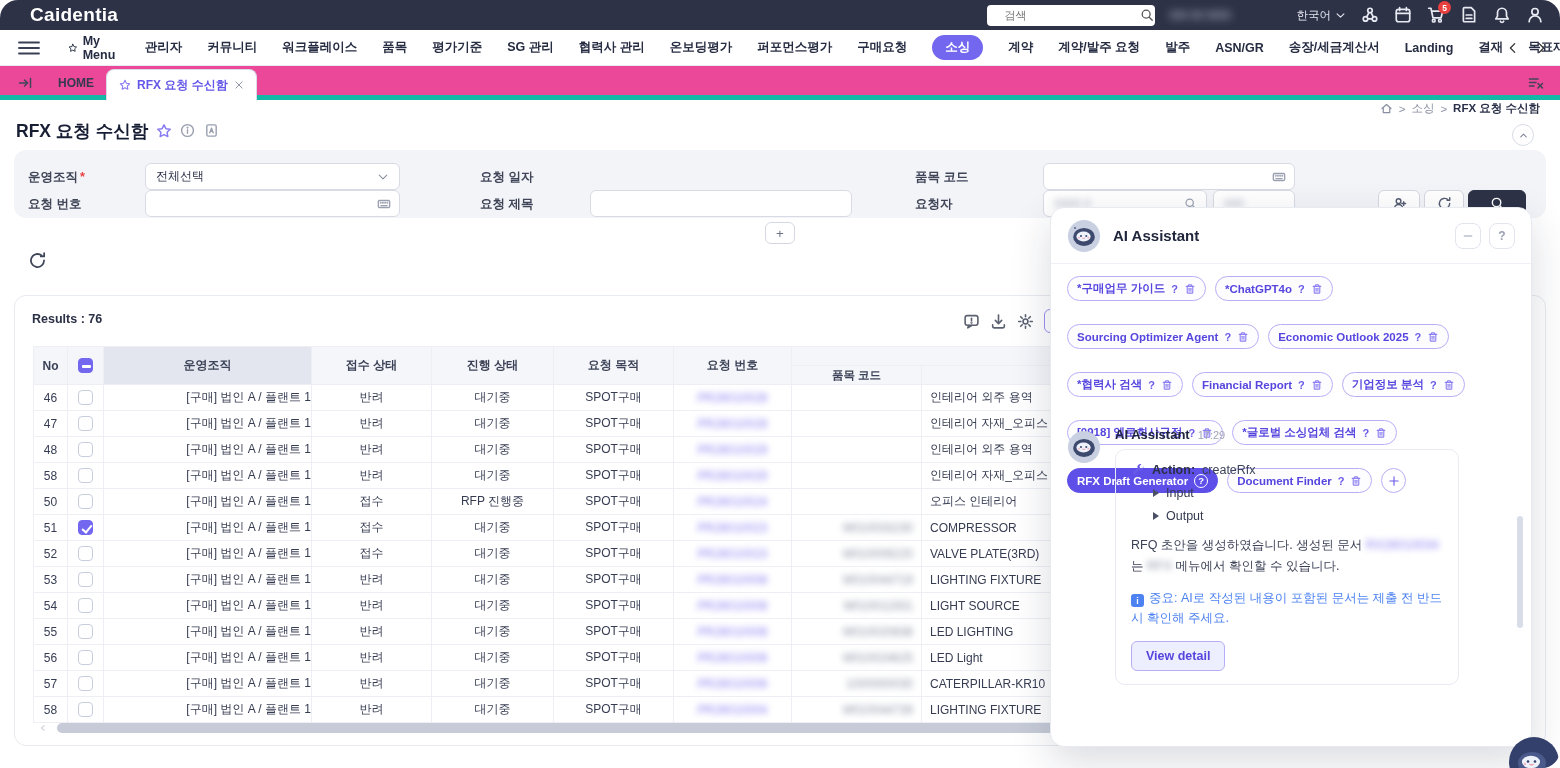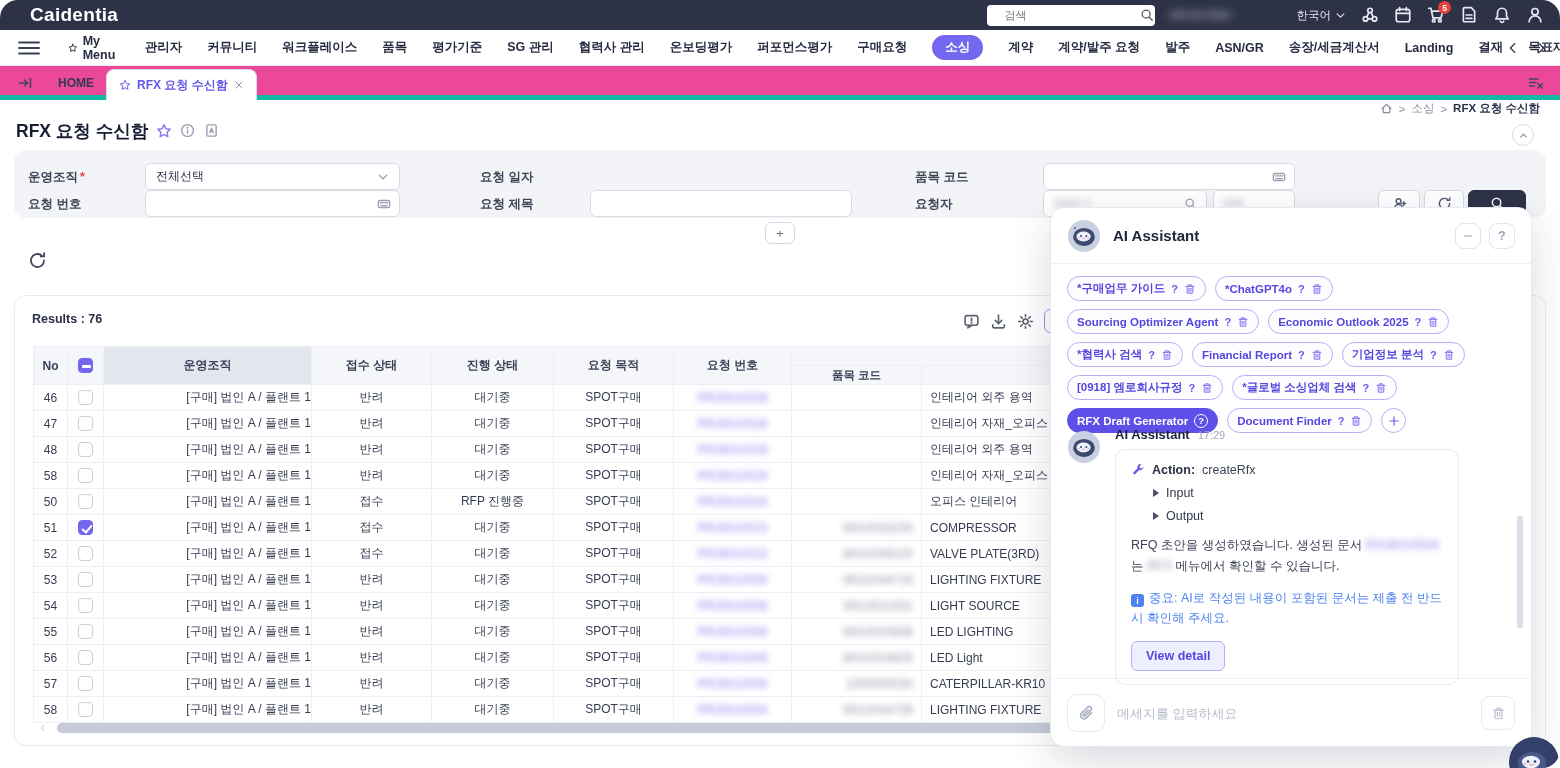--- a/index.html
+++ b/index.html
@@ -103,21 +103,21 @@
   .hscroll .arrow { position:absolute; left:6px; top:1px; width:8px; height:8px; color:#9aa0b0; }
 
   
   .ai-panel { position:absolute; left:1050px; top:207px; width:482px; height:540px; background:#fff; border:1px solid #e9eaf0; border-radius:14px; box-shadow:0 14px 40px rgba(25,30,60,.16); z-index:50; }
   .ai-header { position:absolute; left:0; top:0; width:100%; height:56px; border-bottom:1px solid #eef0f5; }
   .ai-avatar { position:absolute; left:16px; top:11px; width:34px; height:34px; }
   .ai-title { position:absolute; left:62px; top:19px; font-size:15px; font-weight:bold; color:#20263c; }
   .ai-hbtn { position:absolute; top:15px; width:26px; height:26px; border:1px solid #e2e4ee; border-radius:8px; background:#fff; color:#9aa0b4; display:flex; align-items:center; justify-content:center; cursor:pointer; font-size:12px; font-weight:bold; }
   .ai-hbtn.min { right:50px; }
   .ai-hbtn.help { right:16px; }
-  .chips { position:absolute; left:16px; top:68px; width:452px; display:flex; flex-wrap:wrap; gap:8px 9px; }
+  .chips { position:absolute; left:16px; top:68px; width:452px; display:flex; flex-wrap:wrap; gap:23px 9px; }
   .chip { display:inline-flex; align-items:center; gap:6px; height:25px; border:1.4px solid #b9aef6; border-radius:13px; padding:0 9px; background:#fdfdff; color:#5646de; font-size:11.5px; font-weight:bold; cursor:pointer; white-space:nowrap; }
   .chip .q { color:#6a5ae8; font-weight:bold; font-size:11px; }
   .chip .tr { width:12px; height:12px; color:#8d80f2; }
   .chip.active { background:#5d4fe8; border-color:#5d4fe8; color:#fff; }
   .chip.active .q { width:14px; height:14px; border:1.3px solid #fff; border-radius:50%; color:#fff; font-size:9.5px; display:flex; align-items:center; justify-content:center; }
   .chip-add { width:25px; height:25px; border:1.4px solid #b9aef6; border-radius:50%; background:#fff; color:#6a5ae8; display:flex; align-items:center; justify-content:center; cursor:pointer; }
   .msg-avatar { position:absolute; left:16px; top:222px; width:34px; height:34px; }
   .msg-head { position:absolute; left:64px; top:219px; display:flex; align-items:baseline; gap:8px; }
   .msg-sender { font-size:13px; font-weight:bold; color:#20263c; }
   .msg-time { font-size:11px; color:#a0a6b6; }
@@ -841,37 +841,20 @@
       </div>
       <div class="msg-body">
         <span>RFQ 초안을 생성하였습니다. 생성된 문서 </span><span class="m-blur link-no">RX26010034</span><span>는 </span><span class="m-blur" style="color:#8d93a6;">RFX</span><span> 메뉴에서 확인할 수 있습니다.</span>
       </div>
       <div class="msg-notice"><i class="notice-ic">i</i><span>중요: AI로 작성된 내용이 포함된 문서는 제출 전 반드시 확인해 주세요.</span></div>
       <button class="detail-btn">View detail</button>
     </div>
 
     <div class="chat-scroll"></div>
 
-    <div class="ai-footer">
-      <button class="attach-btn">
-        <svg class="ic" viewBox="0 0 16 16" width="17" height="17">
-            <path d="M12.8 7.2l-4.9 4.9a3.1 3.1 0 0 1-4.4-4.4l5.6-5.6a2.05 2.05 0 0 1 2.9 2.9l-5.4 5.4a1 1 0 0 1-1.4-1.4l4.5-4.5"></path>
-          </svg>
-      </button>
-      <input class="chat-input" placeholder="메세지를 입력하세요" style="">
-      <button class="chat-trash">
-        <svg class="ic" viewBox="0 0 16 16" width="15" height="15">
-            <path d="M3 4.5h10"></path>
-            <path d="M5.8 4.5V3.3a1 1 0 0 1 1-1h2.4a1 1 0 0 1 1 1v1.2"></path>
-            <rect x="4.3" y="4.5" width="7.4" height="9" rx="1"></rect>
-            <line x1="6.8" y1="7" x2="6.8" y2="11"></line>
-            <line x1="9.2" y1="7" x2="9.2" y2="11"></line>
-          </svg>
-      </button>
-    </div>
   </aside>
 
   <div class="floating-bot">
     <svg viewBox="0 0 52 52" width="52" height="52">
         <circle cx="26" cy="26" r="25" fill="#33406b"></circle>
         <ellipse cx="24" cy="27" rx="14" ry="11" fill="#4a5a8a"></ellipse>
         <ellipse cx="23" cy="26" rx="9" ry="6.2" fill="#eef2fb"></ellipse>
         <circle cx="20" cy="25.5" r="1.3" fill="#33406b"></circle>
         <circle cx="27" cy="25.5" r="1.3" fill="#33406b"></circle>
         <path d="M21.8 28.2q1.7 1.4 3.4 0" stroke="#e89aa6" stroke-width="1.2" fill="none" stroke-linecap="round"></path>

